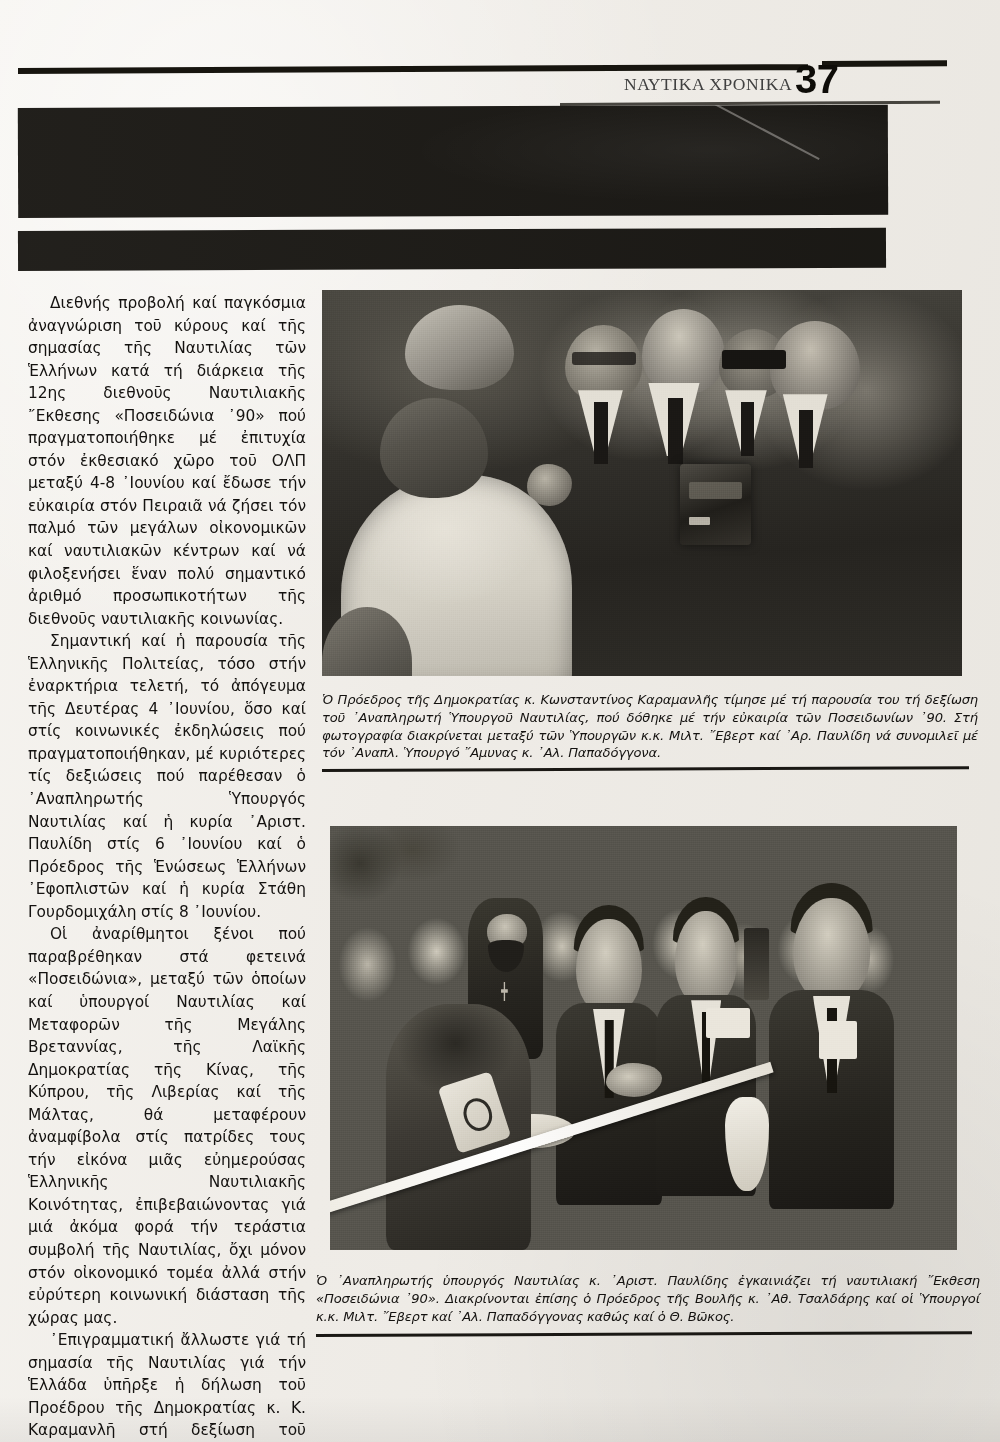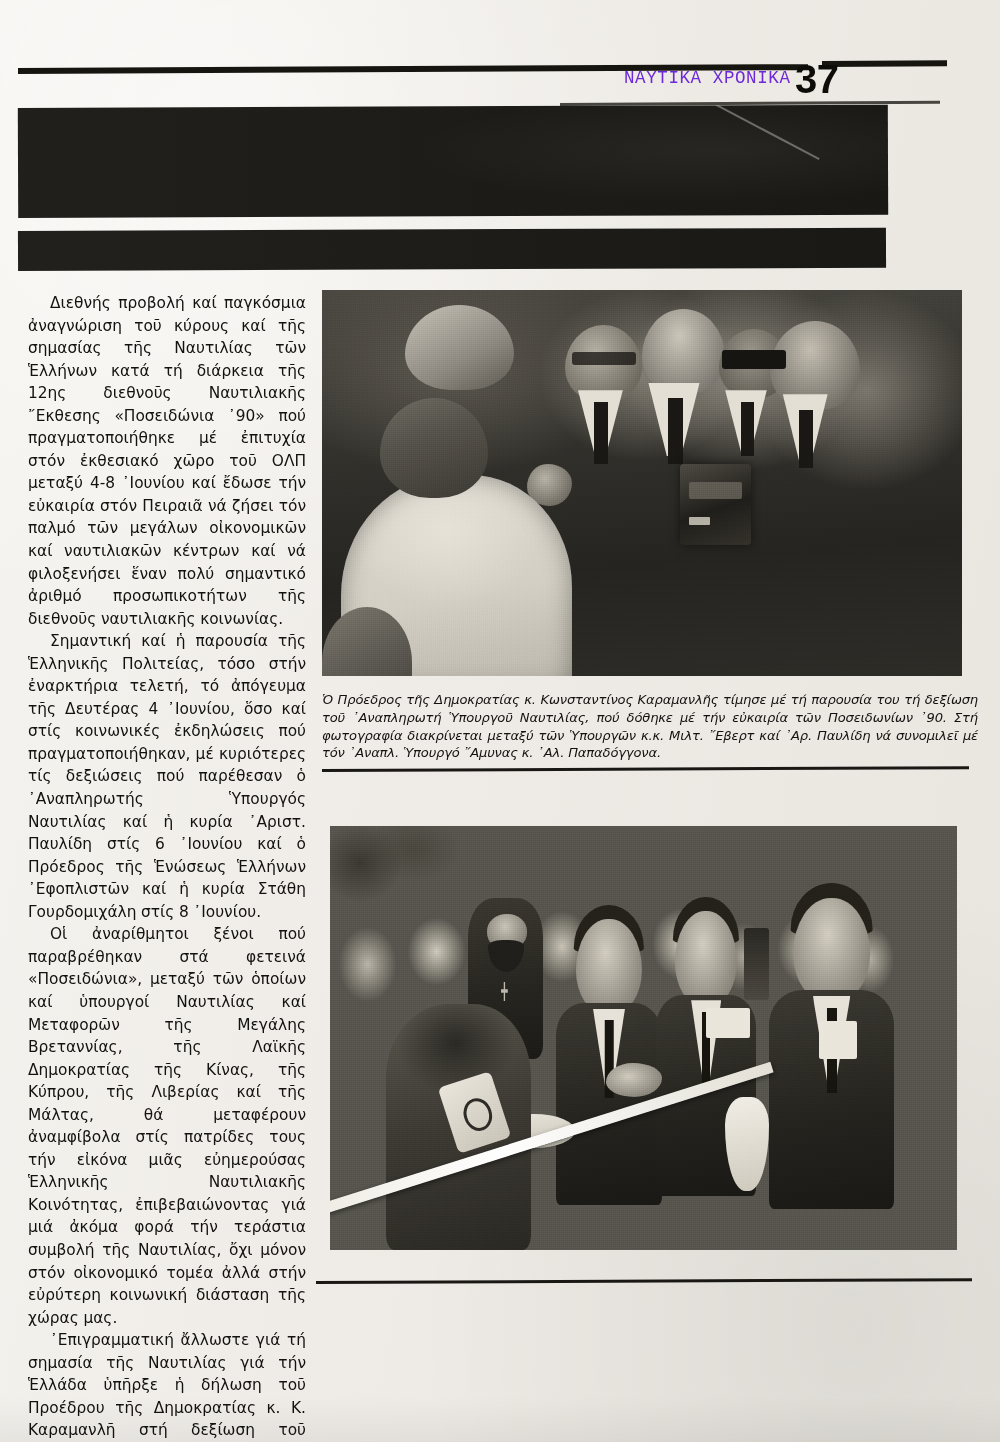--- a/index.html
+++ b/index.html
@@ -49,26 +49,26 @@
     top: 61px;
     width: 125px;
     height: 6px;
     background: #17150f;
     transform: rotate(-0.3deg);
     transform-origin: left center;
   }
   .running-head {
     position: absolute;
     left: 624px;
-    top: 68px;
+    top: 74px;
     font-size: 17.5px;
     letter-spacing: 0.6px;
-    font-family: Liberation Mono, monospace;
+    font-family: Liberation Serif, serif;
     font-weight: 400;
-    color: #6d28d9;
+    color: #404040;
     white-space: nowrap;
   }
   .page-number {
     position: absolute;
     left: 795px;
     top: 57px;
     font-size: 40px;
     font-weight: 700;
     font-family: "Liberation Sans", sans-serif;
     color: #0e0c08;
@@ -585,17 +585,18 @@
           <div class="p2-sash-emblem"></div>
         </div>
       </div>
 
       <div class="p2-ribbon"></div>
       <div class="p2-grain"></div>
     </div>
   </div>
 
   <div class="cap-block-2">
+    <p class="caption">Ὁ ᾿Αναπληρωτής ὑπουργός Ναυτιλίας κ. ᾿Αριστ. Παυλίδης ἐγκαινιάζει τή ναυτιλιακή ῎Εκθεση «Ποσειδώνια ᾿90». Διακρίνονται ἐπίσης ὁ Πρόεδρος τῆς Βουλῆς κ. ᾿Αθ. Τσαλδάρης καί οἱ Ὑπουργοί κ.κ. Μιλτ. ῎Εβερτ καί ᾿Αλ. Παπαδόγγονας καθώς καί ὁ Θ. Βῶκος.</p>
     <div class="cap-rule"></div>
   </div>
 
   <div class="scan-edge"></div>
 </div>
 
 </body></html>

